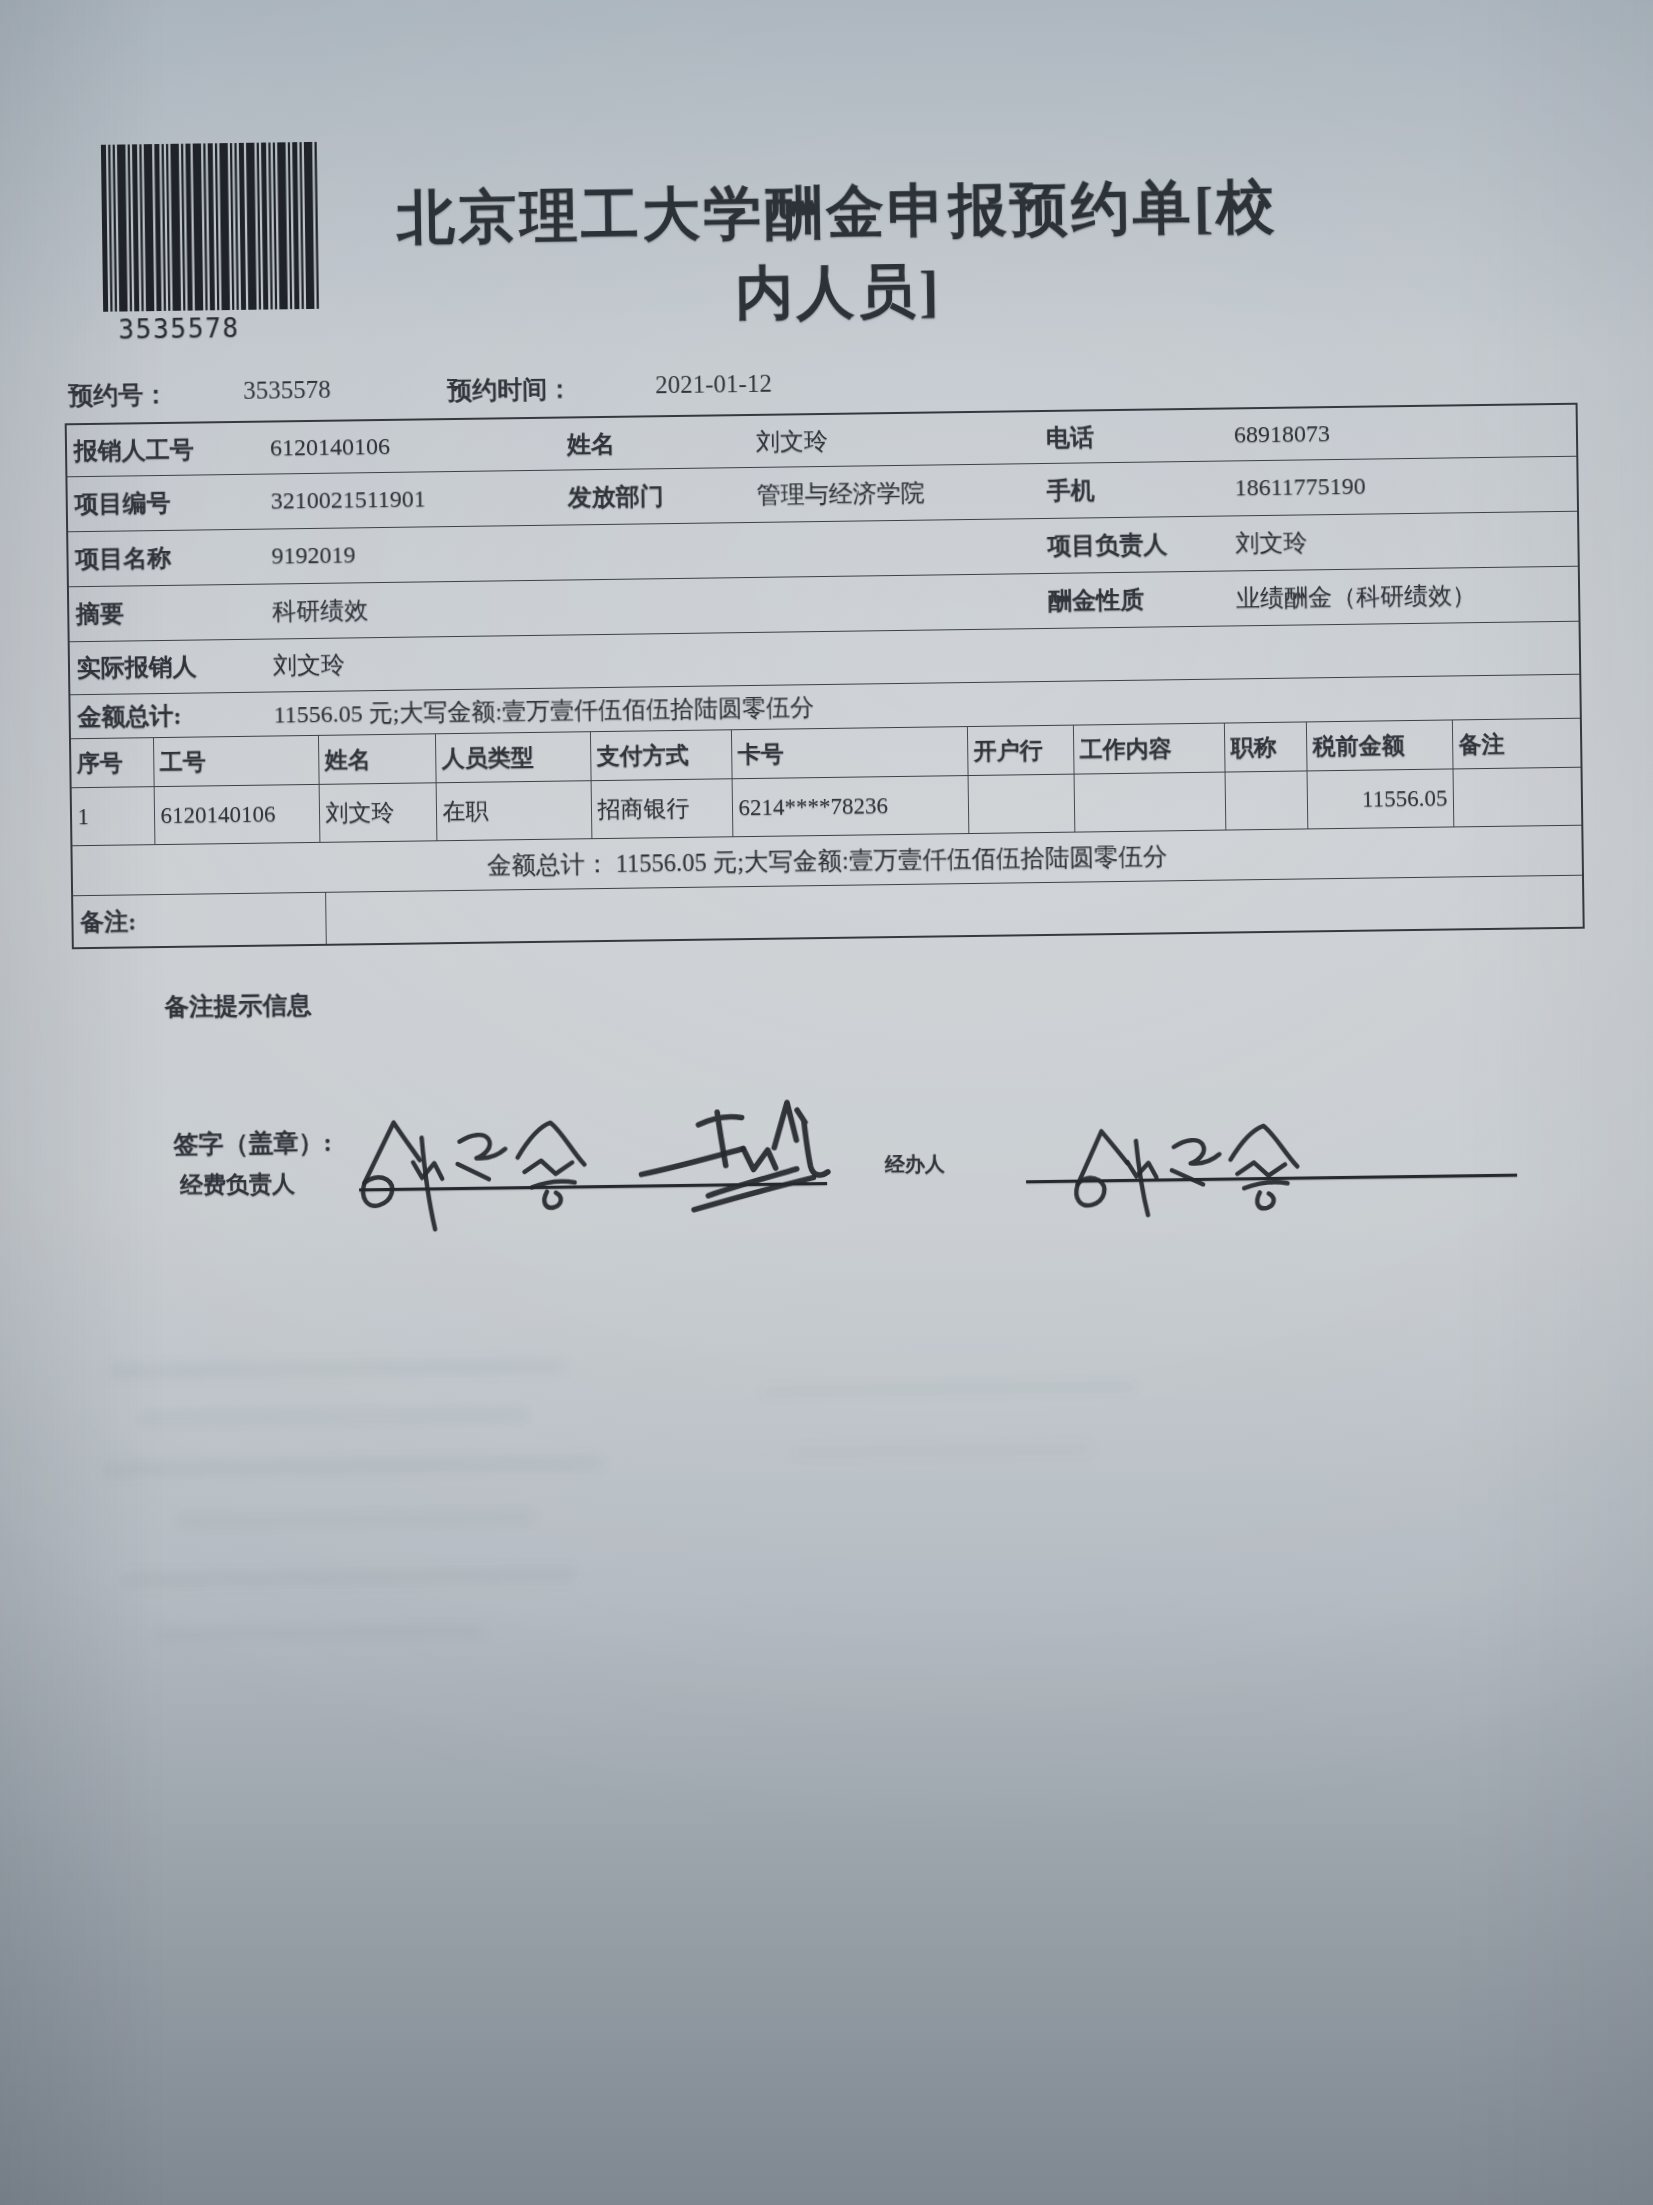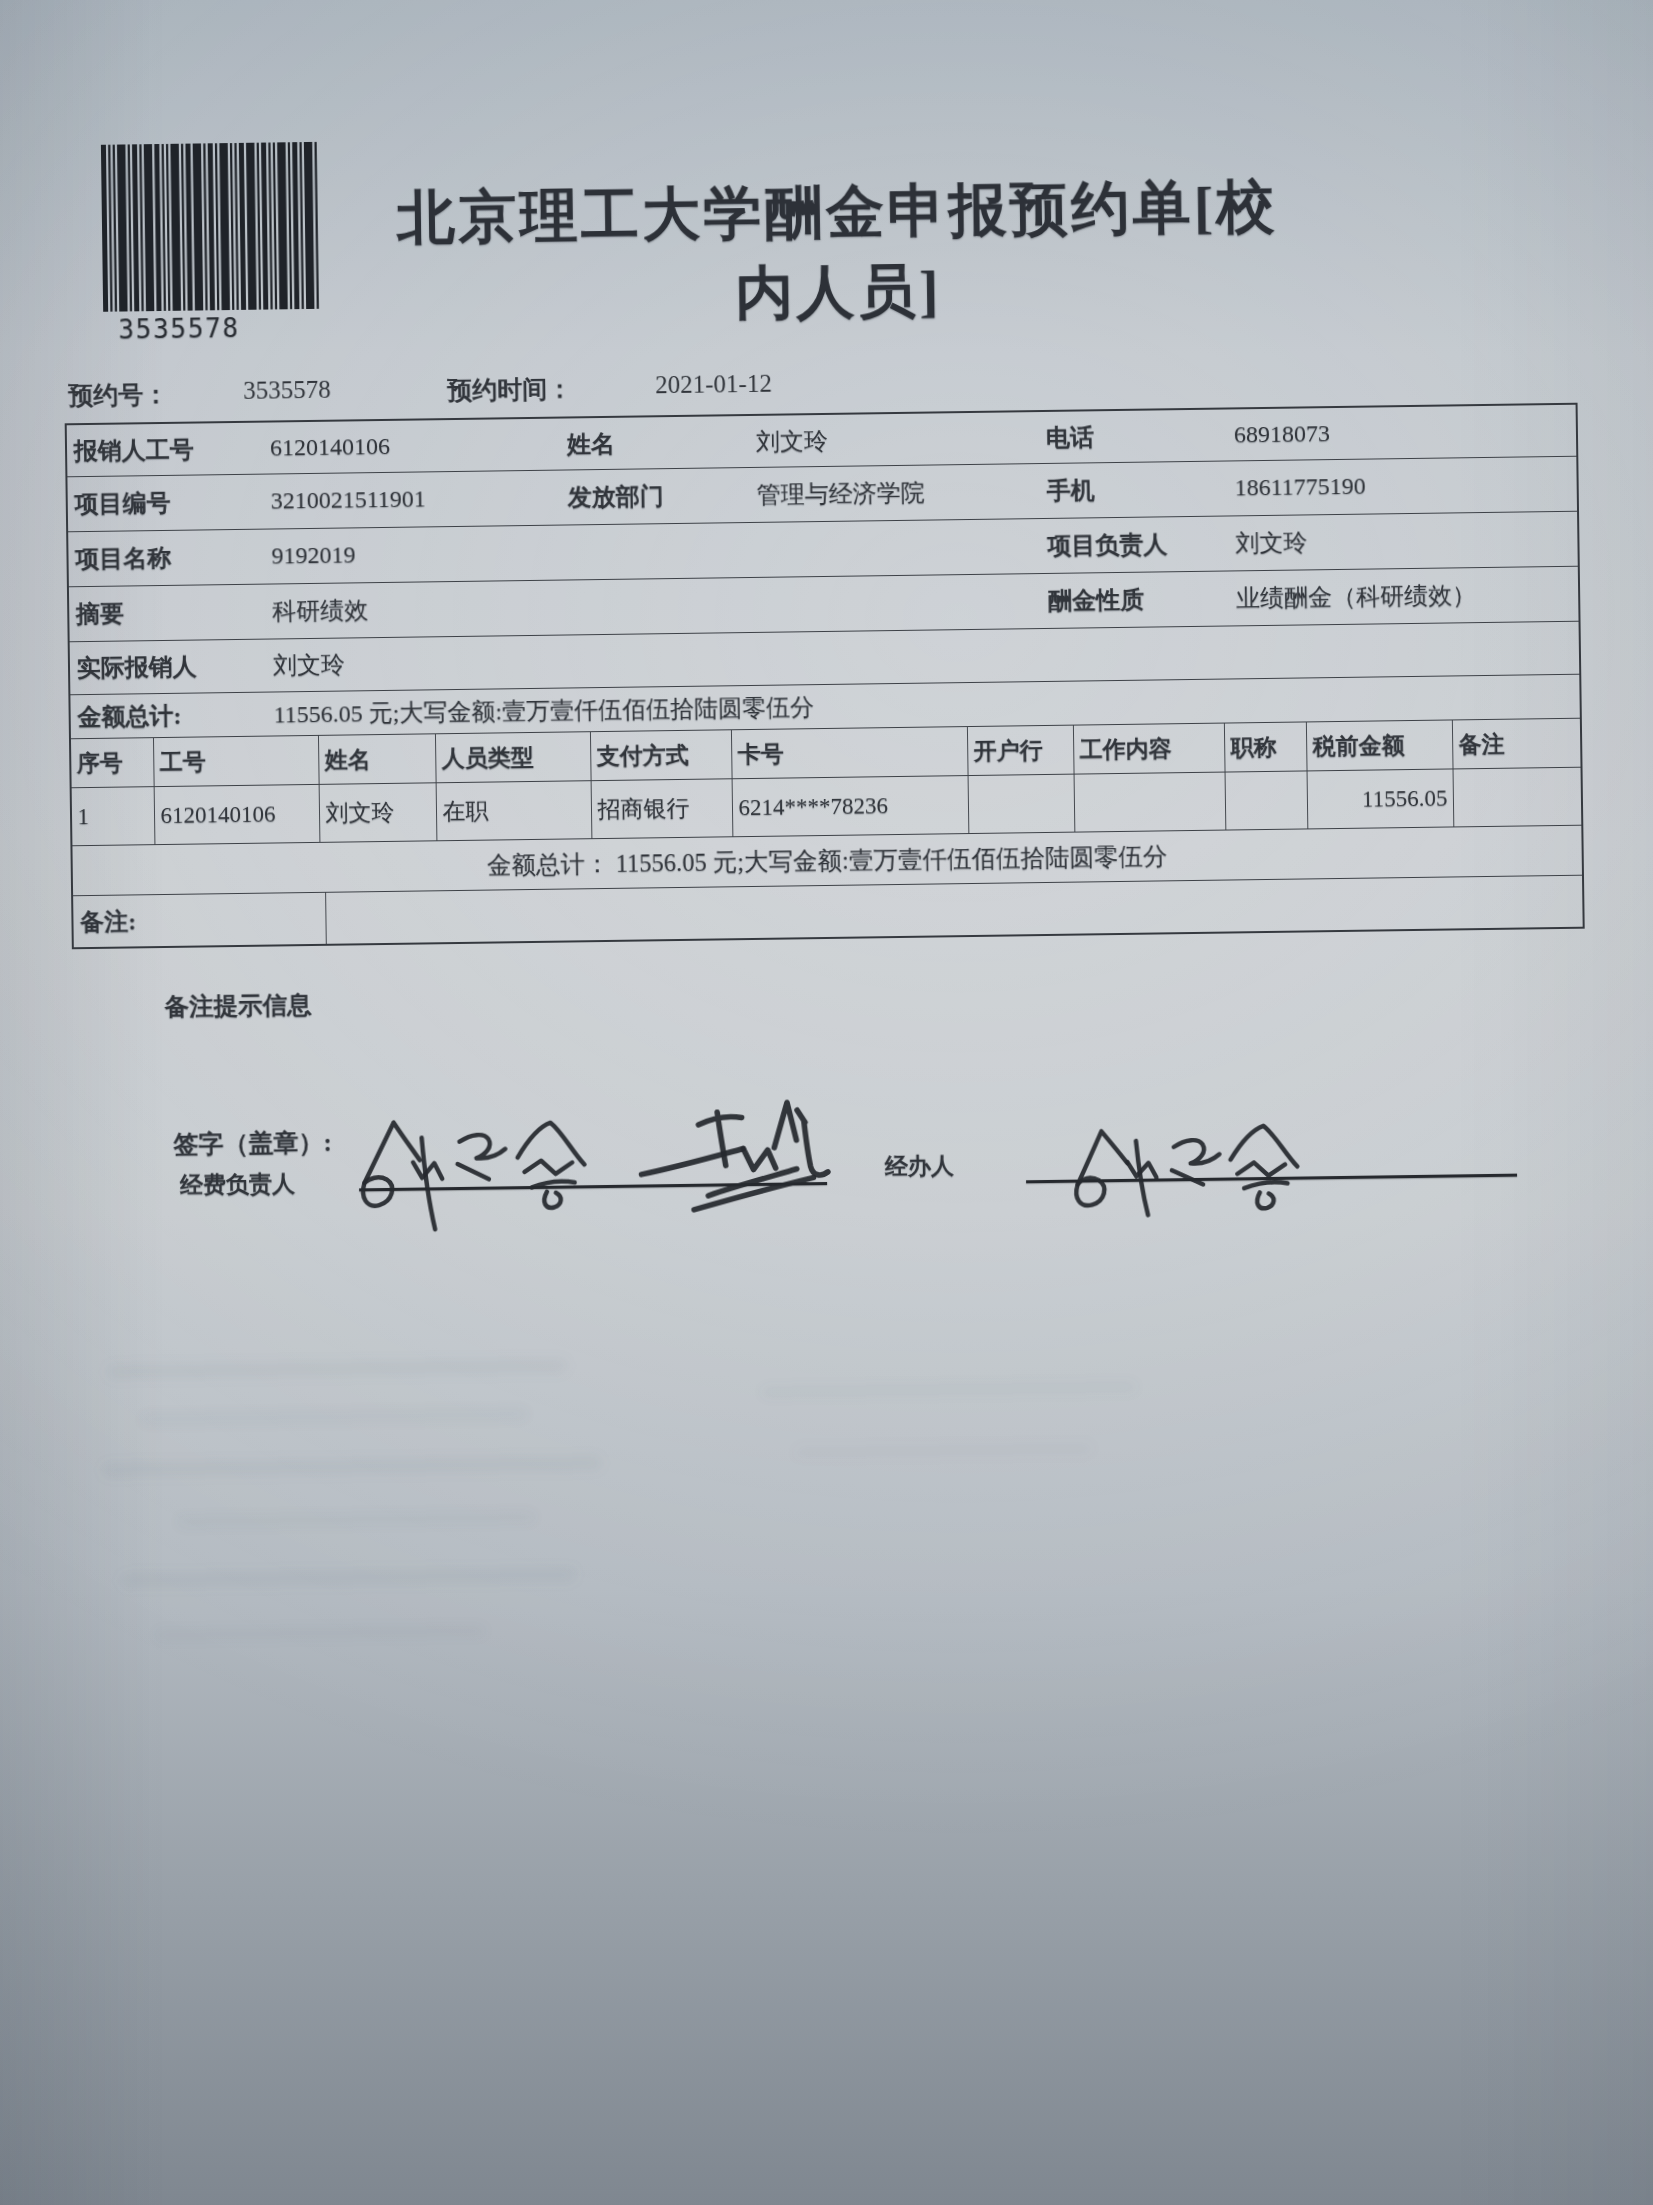--- a/index.html
+++ b/index.html
@@ -47,21 +47,21 @@
   .amt{justify-content:flex-end;}
   .trow{height:49px;border-bottom:1.7px solid #3d4147;display:flex;align-items:center;justify-content:center;font-size:24.5px;text-shadow:0 0.6px 1.1px rgba(55,60,68,0.35);}
   .rrow{height:51px;display:flex;}
   .rlabel{flex:0 0 253px;border-right:1.1px solid #45494f;display:flex;align-items:center;padding-left:6.7px;font-size:24px;font-weight:bold;box-sizing:border-box;text-shadow:0 0.6px 1.1px rgba(55,60,68,0.35);}
   .rvalue{flex:1;}
 
   
   .hint{left:166px;top:981px;font-size:24.5px;}
   .signcap{left:173px;top:1119px;font-size:25px;}
   .funder{left:179px;top:1161px;font-size:23px;}
-  .operator{left:884px;top:1152px;font-size:23px;}
+  .operator{left:884px;top:1152px;font-size:20px;}
   .sigline{position:absolute;height:2.8px;background:#26292e;box-shadow:0 0.6px 1.1px rgba(40,44,50,0.5);}
   .line1{left:358px;top:1182px;width:468px;}
   .line2{left:1025px;top:1183px;width:491px;}
   .sig{position:absolute;}
   .sig path{fill:none;stroke:#26292e;stroke-linecap:round;stroke-linejoin:round;opacity:0.93;}
 
   
   .ghost{position:absolute;background:rgba(62,78,100,0.06);filter:blur(6.1px);border-radius:7.8px;height:14.4px;}
 </style>
 </head>

